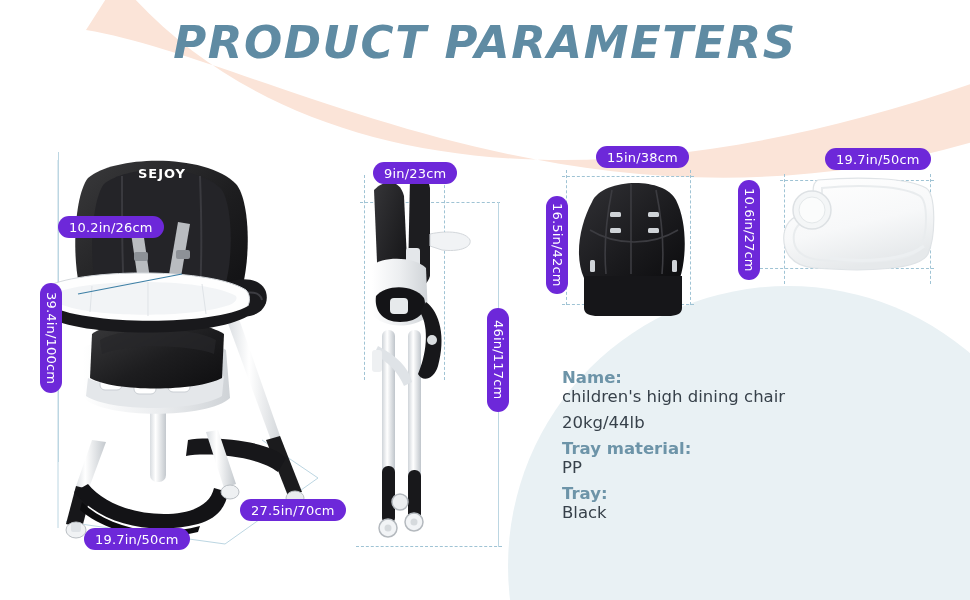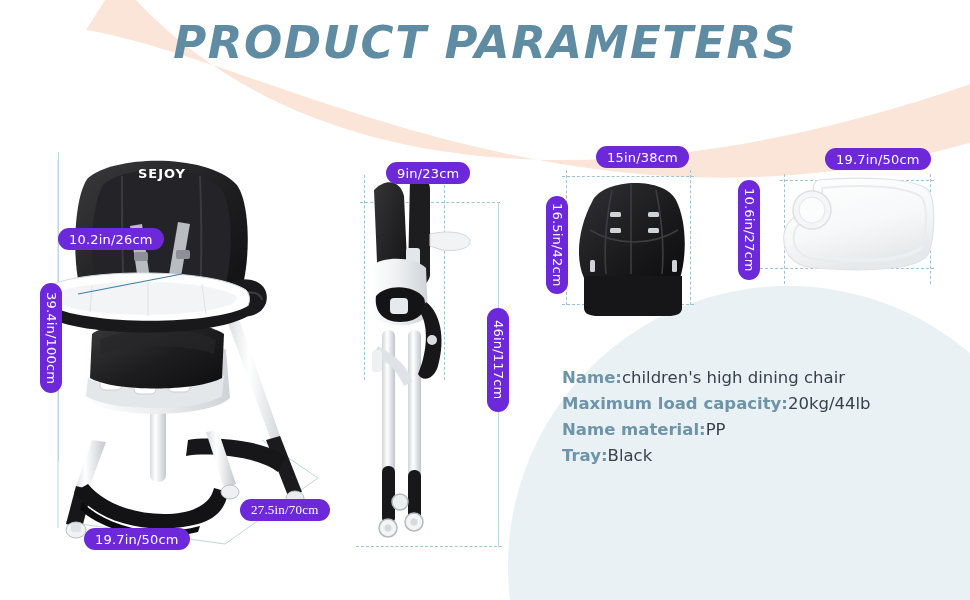--- a/index.html
+++ b/index.html
@@ -76,20 +76,21 @@
     position:absolute;
     left:562px; top:368px;
     z-index:7;
     font-family:"DejaVu Sans", sans-serif;
   }
   .spec-row {
     display:flex;
     align-items:baseline;
     margin-bottom:7px;
     white-space:nowrap;
+    flex-direction:column;
   }
   .spec-label {
     color:#6d94a8;
     font-weight:bold;
     font-size:16.5px;
   }
   .spec-value {
     color:#37414a;
     font-size:16.5px;
   }
@@ -225,26 +226,26 @@
         <path d="M 118,142 L 118,176"></path>
         <path d="M 172,144 L 176,174"></path>
       </g>
 
       <path d="M 48,154 L 152,134" stroke="#3d7fa5" stroke-width="1.2" fill="none"></path>
     </g>
   </svg>
 
   <div class="gline solid-v" style="left:58px; top:152px; height:310px;"></div>
 
-  <div class="pill h" style="left:58px; top:228px;text-align:center;">10.2in/26cm</div>
+  <div class="pill h" style="left:58px; top:216px;text-align:center;">10.2in/26cm</div>
   <div class="pill v" style="left:40px; top:283px; height:110px;">
     <span>39.4in/100cm</span>
   </div>
   <div class="pill h" style="left:84px; top:528px;">19.7in/50cm</div>
-  <div class="pill h" style="left:240px; top:499px;font-family:Liberation Serif, serif;">27.5in/70cm</div>
+  <div class="pill h" style="left:240px; top:499px;">27.5in/70cm</div>
 
   <svg class="art" style="left:352px; top:170px;" width="150" height="390" viewBox="0 0 150 390">
     <defs>
       <linearGradient id="tube2" x1="0" y1="0" x2="1" y2="0">
         <stop offset="0%" stop-color="#cfd4d9"></stop>
           <stop offset="40%" stop-color="#ffffff"></stop>
           <stop offset="100%" stop-color="#bfc5cb"></stop>
       </linearGradient>
       <linearGradient id="blk3" x1="0" y1="0" x2="1" y2="1">
         <stop offset="0%" stop-color="#353538"></stop>
@@ -286,21 +287,21 @@
       <rect x="20" y="180" width="10" height="22" rx="3" fill="#eef0f2"></rect>
     </g>
   </svg>
 
   <div class="gline dash-v" style="left:364px; top:175px; height:205px;"></div>
   <div class="gline dash-v" style="left:444px; top:175px; height:205px;"></div>
   <div class="gline dash-h" style="left:360px; top:202px; width:140px;"></div>
   <div class="gline dash-h" style="left:356px; top:546px; width:146px;"></div>
   <div class="gline solid-v" style="left:498px; top:202px; height:345px;"></div>
 
-  <div class="pill h" style="left:386px; top:162px;">9in/23cm</div>
+  <div class="pill h" style="left:373px; top:162px;">9in/23cm</div>
   <div class="pill v" style="left:487px; top:308px; height:104px;">
     <span>46in/117cm</span>
   </div>
 
   <svg class="art" style="left:556px; top:168px;" width="150" height="150" viewBox="0 0 150 150">
     <defs>
       <linearGradient id="cush" x1="0" y1="0" x2="1" y2="1">
         <stop offset="0%" stop-color="#313135"></stop>
           <stop offset="60%" stop-color="#1a1a1d"></stop>
           <stop offset="100%" stop-color="#0d0d0f"></stop>
@@ -374,25 +375,24 @@
   <div class="pill v" style="left:738px; top:180px; height:100px;">
     <span>10.6in/27cm</span>
   </div>
 
   <div class="specs">
     <div class="spec-row">
       <span class="spec-label">Name:</span>
       <span class="spec-value">children's high dining chair</span>
     </div>
     <div class="spec-row">
-      <span class="spec-label">Maximum load capacity:</span>
       <span class="spec-value">20kg/44lb</span>
     </div>
     <div class="spec-row">
-      <span class="spec-label">Name material:</span>
+      <span class="spec-label">Tray material:</span>
       <span class="spec-value">PP</span>
     </div>
     <div class="spec-row">
       <span class="spec-label">Tray:</span>
       <span class="spec-value">Black</span>
     </div>
   </div>
 
 </div>
 

